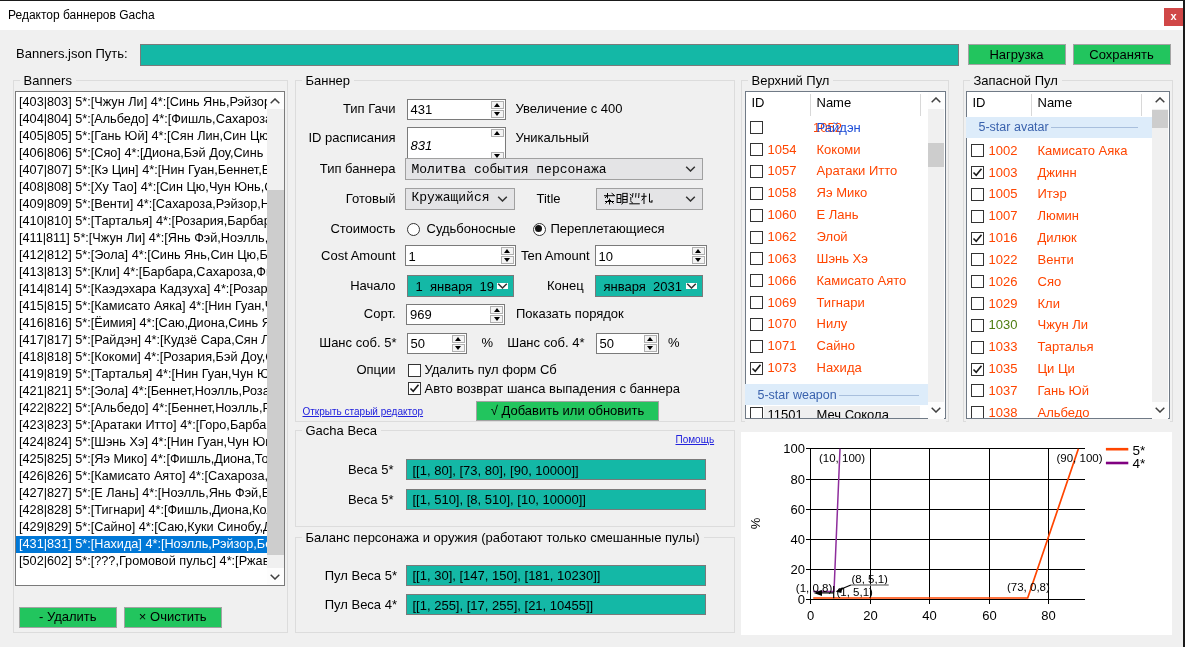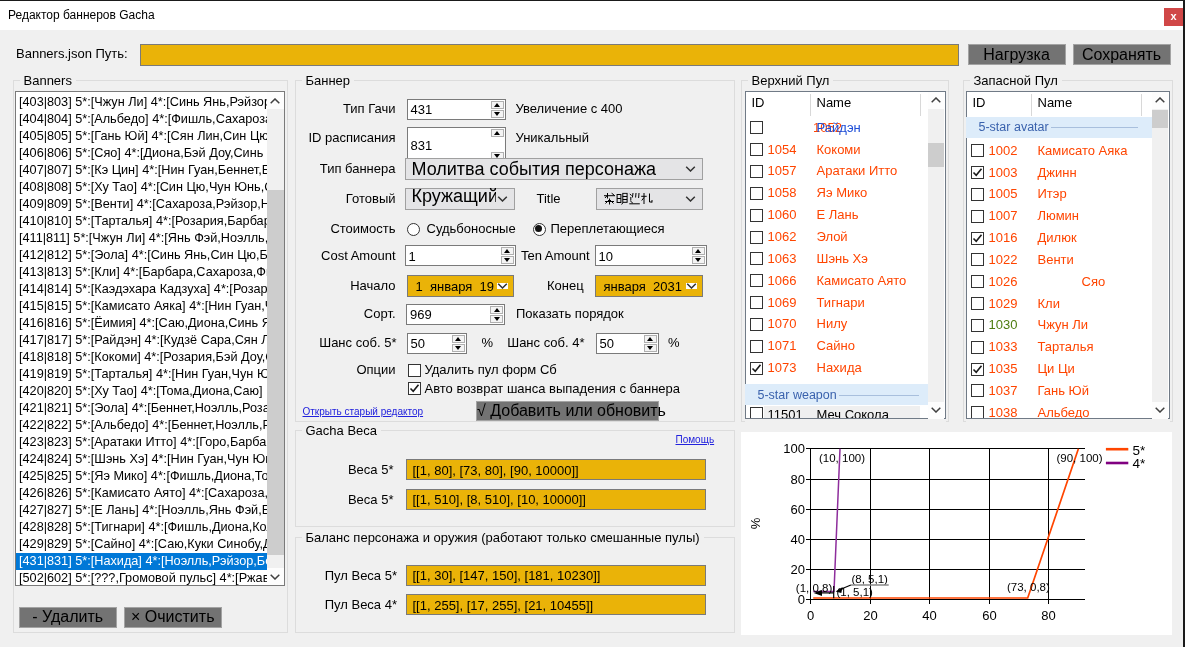--- a/index.html
+++ b/index.html
@@ -1,36 +1,36 @@
 <!DOCTYPE html>
 <html><head><meta charset="utf-8"><style>
 
 html,body{margin:0;padding:0;}
 body{width:1185px;height:647px;position:relative;background:#f0f0f0;
  font-family:"Liberation Sans",sans-serif;overflow:hidden;color:#000;}
 .a{position:absolute;box-sizing:border-box;}
 .lbl{position:absolute;font-size:13px;height:16px;line-height:16px;white-space:nowrap;}
 .r{text-align:right;}
-.tb{position:absolute;background:#eab308;border:1px solid #7a7a7a;box-sizing:border-box;}
+.tb{position:absolute;background:#14b8a6;border:1px solid #7a7a7a;box-sizing:border-box;}
 .tb .v{position:absolute;left:4px;top:50%;transform:translateY(-50%);font-size:13px;white-space:nowrap;}
-.btn{position:absolute;background:#737373;border:1px solid #a3a3a3;box-sizing:border-box;
- text-align:center;font-size:16px;white-space:nowrap;}
+.btn{position:absolute;background:#22c55e;border:1px solid #a3a3a3;box-sizing:border-box;
+ text-align:center;font-size:13px;white-space:nowrap;}
 .grp{position:absolute;border:1px solid #dcdcdc;box-sizing:border-box;}
 .grp>span{position:absolute;top:-8px;left:6px;background:#f0f0f0;padding:0 4px;font-size:13px;line-height:15px;white-space:nowrap;}
 .spin{position:absolute;background:#fff;border:1px solid #7a7a7a;box-sizing:border-box;}
 .spin .v{position:absolute;left:3px;top:50%;transform:translateY(-50%);font-size:13px;}
 .sbtns{position:absolute;right:1px;top:1px;bottom:1px;width:13px;}
 .sb{position:absolute;left:0;right:0;height:8px;background:#f4f4f4;border:1px solid #b0b0b0;box-sizing:border-box;}
 .sb.u{top:0;} .sb.d{bottom:0;}
 .tri-u{position:absolute;left:50%;top:50%;transform:translate(-50%,-50%);width:0;height:0;
  border-left:3px solid transparent;border-right:3px solid transparent;border-bottom:4px solid #000;}
 .tri-d{position:absolute;left:50%;top:50%;transform:translate(-50%,-50%);width:0;height:0;
  border-left:3px solid transparent;border-right:3px solid transparent;border-top:4px solid #000;}
 .combo{position:absolute;background:#e4e4e6;border:1px solid #a0a0a0;box-sizing:border-box;}
-.combo .v{position:absolute;left:6px;top:50%;transform:translateY(-50%);font-size:18px;white-space:nowrap;}
+.combo .v{position:absolute;left:6px;top:50%;transform:translateY(-50%);font-size:13px;white-space:nowrap;font-family:Liberation Mono, monospace;}
 .cb{position:absolute;width:13px;height:13px;background:#fff;border:1.5px solid #333;box-sizing:border-box;}
 .radio{position:absolute;width:13px;height:13px;border-radius:50%;background:#fff;border:1.5px solid #333;box-sizing:border-box;}
 .radio.on:after{content:"";position:absolute;left:1.5px;top:1.5px;width:7px;height:7px;border-radius:50%;background:#111;}
 .link{position:absolute;font-size:10px;color:#2222dd;text-decoration:underline;white-space:nowrap;height:16px;line-height:16px;}
 .lb-item{height:17px;line-height:17px;font-size:12.7px;white-space:nowrap;overflow:hidden;padding-left:3px;}
 .sel{background:#0078d7;color:#fff;}
 .sc-ar{position:absolute;background:#fdfdfd;}
 .sc-th{position:absolute;background:#cdcdcd;}
 .grid{position:absolute;background:#fff;border:1px solid #707a86;box-sizing:border-box;}
 .gh{position:absolute;font-size:13px;height:16px;line-height:16px;color:#000;white-space:nowrap;}
@@ -66,21 +66,20 @@
 <div class="lb-item">[410|810] 5*:[Тарталья] 4*:[Розария,Барбара,Фишль]</div>
 <div class="lb-item">[411|811] 5*:[Чжун Ли] 4*:[Янь Фэй,Ноэлль,Диона]</div>
 <div class="lb-item">[412|812] 5*:[Эола] 4*:[Синь Янь,Син Цю,Беннет]</div>
 <div class="lb-item">[413|813] 5*:[Кли] 4*:[Барбара,Сахароза,Фишль]</div>
 <div class="lb-item">[414|814] 5*:[Каэдэхара Кадзуха] 4*:[Розария,Бен]</div>
 <div class="lb-item">[415|815] 5*:[Камисато Аяка] 4*:[Нин Гуан,Чун Юнь]</div>
 <div class="lb-item">[416|816] 5*:[Ёимия] 4*:[Саю,Диона,Синь Янь]</div>
 <div class="lb-item">[417|817] 5*:[Райдэн] 4*:[Кудзё Сара,Сян Лин]</div>
 <div class="lb-item">[418|818] 5*:[Кокоми] 4*:[Розария,Бэй Доу,Сян Лин]</div>
 <div class="lb-item">[419|819] 5*:[Тарталья] 4*:[Нин Гуан,Чун Юнь,Янь]</div>
-<div class="lb-item">[420|820] 5*:[Ху Тао] 4*:[Тома,Диона,Саю]</div>
 <div class="lb-item">[421|821] 5*:[Эола] 4*:[Беннет,Ноэлль,Розария]</div>
 <div class="lb-item">[422|822] 5*:[Альбедо] 4*:[Беннет,Ноэлль,Розария]</div>
 <div class="lb-item">[423|823] 5*:[Аратаки Итто] 4*:[Горо,Барбара,Фишль]</div>
 <div class="lb-item">[424|824] 5*:[Шэнь Хэ] 4*:[Нин Гуан,Чун Юнь,Юнь]</div>
 <div class="lb-item">[425|825] 5*:[Яэ Мико] 4*:[Фишль,Диона,Тома]</div>
 <div class="lb-item">[426|826] 5*:[Камисато Аято] 4*:[Сахароза,Беннет]</div>
 <div class="lb-item">[427|827] 5*:[Е Лань] 4*:[Ноэлль,Янь Фэй,Барбара]</div>
 <div class="lb-item">[428|828] 5*:[Тигнари] 4*:[Фишль,Диона,Коллеи]</div>
 <div class="lb-item">[429|829] 5*:[Сайно] 4*:[Саю,Куки Синобу,Дори]</div>
 <div class="lb-item sel">[431|831] 5*:[Нахида] 4*:[Ноэлль,Рэйзор,Беннет]</div>
@@ -114,21 +113,21 @@
       <div class="sb u">
         <div class="tri-u"></div>
       </div>
       <div class="sb d">
         <div class="tri-d"></div>
       </div>
     </div>
   </div>
 <div class="lbl" style="left:515.5px;top:101px;">Увеличение с 400</div>
 <div class="lbl r" style="left:235.5px;top:130px;width:160px;">ID расписания</div>
-<div class="spin" style="left:406.5px;top:127.3px;width:99px;height:35px;">
+<div class="spin" style="left:406.5px;top:127.3px;width:99px;height:35px;font-style:italic;">
     <div class="v">831</div>
     <div class="sbtns">
       <div class="sb u">
         <div class="tri-u"></div>
       </div>
       <div class="sb d">
         <div class="tri-d"></div>
       </div>
     </div>
   </div>
@@ -425,21 +424,21 @@
       <polyline points="1.5,5.5 4.2,8.2 9.5,1.8" fill="none" stroke="#1a1a1a" stroke-width="1.6"></polyline>
     </svg>
   </div>
 <div class="gid" style="left:988.5px;top:230.06px;color:#ff4500;">1016</div>
 <div class="gid" style="left:1037.5px;top:230.06px;color:#ff4500;">Дилюк</div>
 <div class="cb" style="left:971.0px;top:253.39999999999998px;"></div>
 <div class="gid" style="left:988.5px;top:251.89999999999998px;color:#ff4500;">1022</div>
 <div class="gid" style="left:1037.5px;top:251.89999999999998px;color:#ff4500;">Венти</div>
 <div class="cb" style="left:971.0px;top:275.23999999999995px;"></div>
 <div class="gid" style="left:988.5px;top:273.73999999999995px;color:#ff4500;">1026</div>
-<div class="gid" style="left:1037.5px;top:273.73999999999995px;color:#ff4500;margin-left:44px;">Сяо</div>
+<div class="gid" style="left:1037.5px;top:273.73999999999995px;color:#ff4500;">Сяо</div>
 <div class="cb" style="left:971.0px;top:297.0799999999999px;"></div>
 <div class="gid" style="left:988.5px;top:295.5799999999999px;color:#ff4500;">1029</div>
 <div class="gid" style="left:1037.5px;top:295.5799999999999px;color:#ff4500;">Кли</div>
 <div class="cb" style="left:971.0px;top:318.9199999999999px;"></div>
 <div class="gid" style="left:988.5px;top:317.4199999999999px;color:#4d7c0f;">1030</div>
 <div class="gid" style="left:1037.5px;top:317.4199999999999px;color:#ff4500;">Чжун Ли</div>
 <div class="cb" style="left:971.0px;top:340.7599999999999px;"></div>
 <div class="gid" style="left:988.5px;top:339.2599999999999px;color:#ff4500;">1033</div>
 <div class="gid" style="left:1037.5px;top:339.2599999999999px;color:#ff4500;">Тарталья</div>
 <div class="cb" style="left:971.0px;top:362.59999999999985px;">

